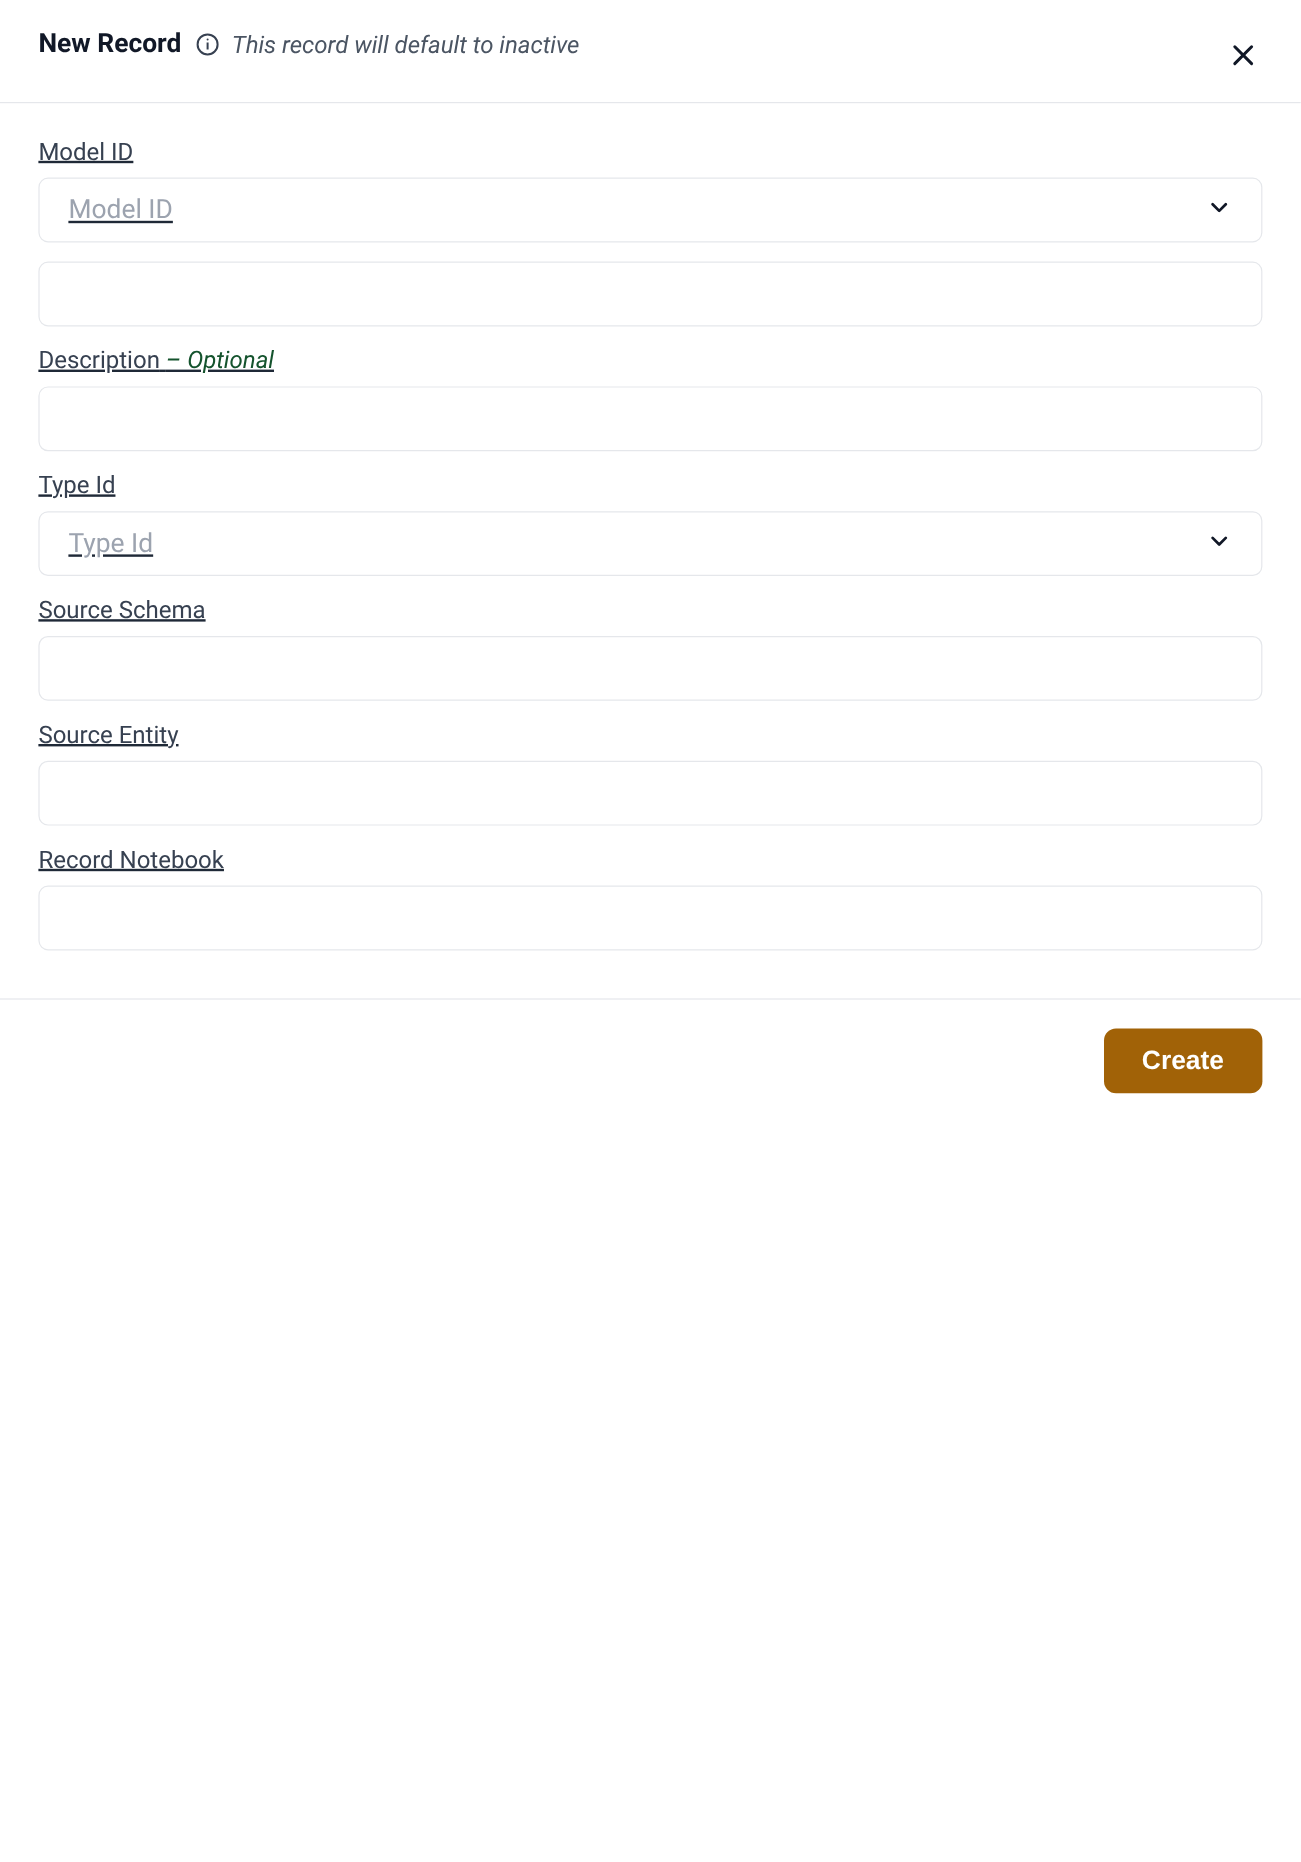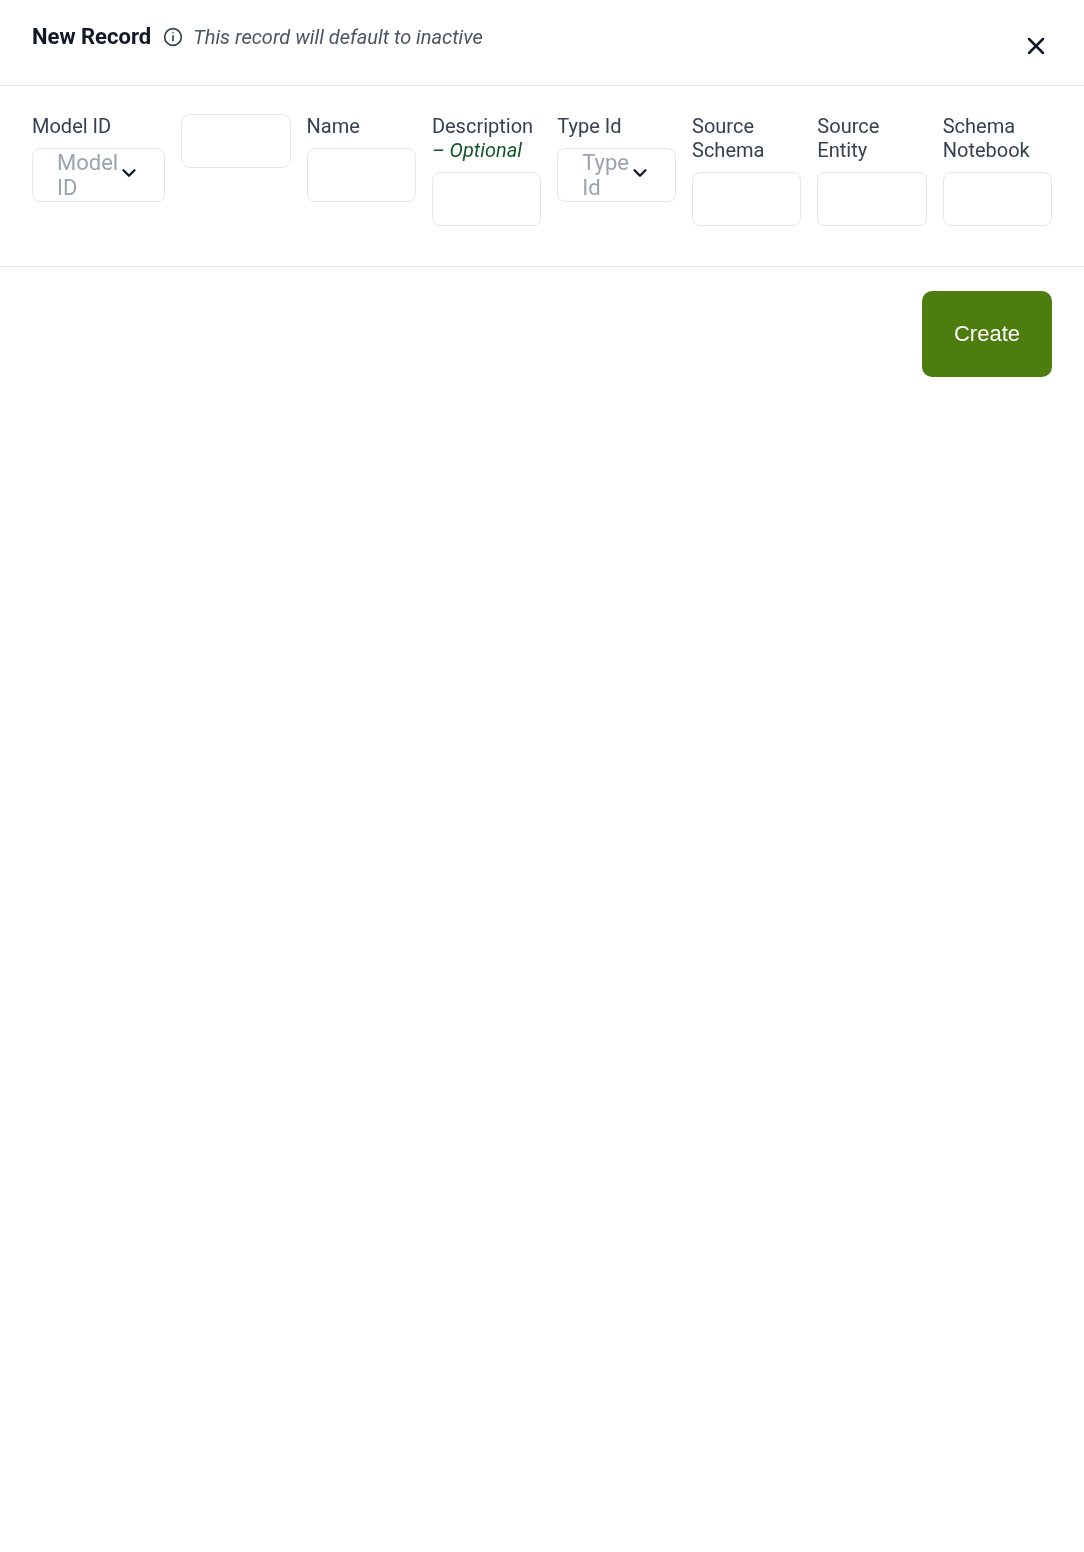--- a/index.html
+++ b/index.html
@@ -38,22 +38,23 @@
   }
   .close-btn {
     background: none; border: none; cursor: pointer;
     padding: 4px; margin-top: 6px;
   }
   .close-btn svg { width: 24px; height: 24px; stroke: #111827; }
 
   .form {
     padding: 28px 32px 40px 32px;
     display: flex;
-    flex-direction: row;
+    flex-direction: column;
     gap: 16px;
+    text-decoration: underline;
   }
   .field { display: flex; flex-direction: column; gap: 10px; }
   .label {
     font-size: 20px;
     color: #374151;
     font-weight: 400;
   }
   .label .optional {
     font-style: italic;
     color: #14532d;
@@ -83,27 +84,27 @@
   }
   .chevron { width: 22px; height: 22px; stroke: #111827; flex-shrink: 0; }
 
   .footer {
     border-top: 1px solid #e5e7eb;
     padding: 24px 32px;
     display: flex;
     justify-content: flex-end;
   }
   .create-btn {
-    background: #4d7c0f;
+    background: #a16207;
     color: #fff;
     border: none;
     border-radius: 10px;
     font-size: 22px;
-    font-weight: 400;
-    padding: 30px 32px;
+    font-weight: 700;
+    padding: 14px 32px;
     cursor: pointer;
   }
 </style>
 </head>
 <body>
 
 <div class="header">
   <div class="header-left">
     <div class="title">New Record</div>
     <div class="subtitle-row">
@@ -138,24 +139,20 @@
           <polyline points="6 9 12 15 18 9"></polyline>
         </svg>
       </span>
     </div>
   </div>
 
   <div class="field">
     <input class="input" type="text" value="" style="">
   </div>
 
-  <div class="field">
-    <label class="label">Name</label>
-    <input class="input" type="text" value="" style="">
-  </div>
 
   <div class="field">
     <label class="label">
       <span>Description</span>
       <span class="optional">– Optional</span>
     </label>
     <input class="input" type="text" value="" style="">
   </div>
 
   <div class="field">
@@ -174,21 +171,21 @@
     <label class="label">Source Schema</label>
     <input class="input" type="text" value="" style="">
   </div>
 
   <div class="field">
     <label class="label">Source Entity</label>
     <input class="input" type="text" value="" style="">
   </div>
 
   <div class="field">
-    <label class="label">Schema Notebook</label>
+    <label class="label">Record Notebook</label>
     <input class="input" type="text" value="" style="">
   </div>
 
 </div>
 
 <div class="footer">
   <button class="create-btn">Create</button>
 </div>
 
 </body></html>

